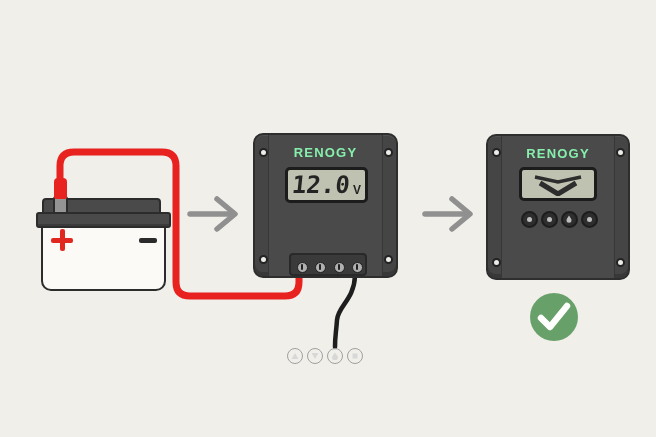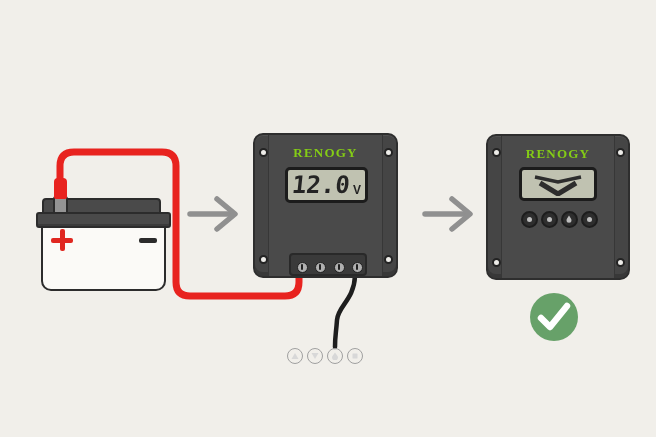--- a/index.html
+++ b/index.html
@@ -21,21 +21,21 @@
 
   
   .wires{position:absolute;left:0;top:0;pointer-events:none;}
 
   
   .ctrl{background:#454545;border:2px solid #2e2e2e;border-radius:10px;box-shadow:inset 0 -4px 0 rgba(0,0,0,.18), inset 0 1px 0 rgba(255,255,255,.07);}
   .ctrl1{left:253px;top:133px;width:145px;height:145px;}
   .ctrl2{left:486px;top:134px;width:144px;height:146px;}
   .face{position:absolute;top:0;bottom:0;left:13px;right:13px;background:#4a4a4a;border-left:1px solid #373737;border-right:1px solid #373737;}
   .screw{position:absolute;width:9px;height:9px;border-radius:50%;background:#edece8;border:2px solid #232323;box-sizing:border-box;}
-  .brand{position:absolute;left:0;right:0;top:10px;text-align:center;font-size:13px;font-weight:bold;letter-spacing:1.2px;color:#84cc16;font-family:Liberation Serif, serif;}
+  .brand{position:absolute;left:0;right:0;top:10px;text-align:center;font-size:13px;font-weight:bold;letter-spacing:1.2px;color:#86efac;}
   .lcd{position:absolute;background:#c0c2b1;border:3px solid #1c1c1c;border-radius:5px;box-sizing:border-box;display:flex;align-items:center;justify-content:center;}
   .lcd1{left:30px;top:32px;width:83px;height:36px;}
   .lcd2{left:31px;top:31px;width:78px;height:34px;}
   .lcd-value{font-family:"DejaVu Sans Mono",monospace;font-weight:bold;font-size:24px;color:#242424;transform:skewX(-6deg);line-height:1;}
   .lcd-unit{font-size:12px;font-weight:bold;color:#242424;margin-left:3px;align-self:flex-end;margin-bottom:4px;line-height:1;}
   .btn-row{position:absolute;display:flex;}
   .btn-row1{left:32px;top:213px;gap:4px;}
   .btn{width:16px;height:16px;border-radius:50%;border:1.5px solid #a0a0a0;box-sizing:border-box;display:flex;align-items:center;justify-content:center;}
   .btn-row2{left:32.5px;top:74.5px;gap:3px;}
   .btn2{width:17px;height:17px;border-radius:50%;background:#2e2e2e;border:2px solid #1d1d1d;box-sizing:border-box;display:flex;align-items:center;justify-content:center;}

